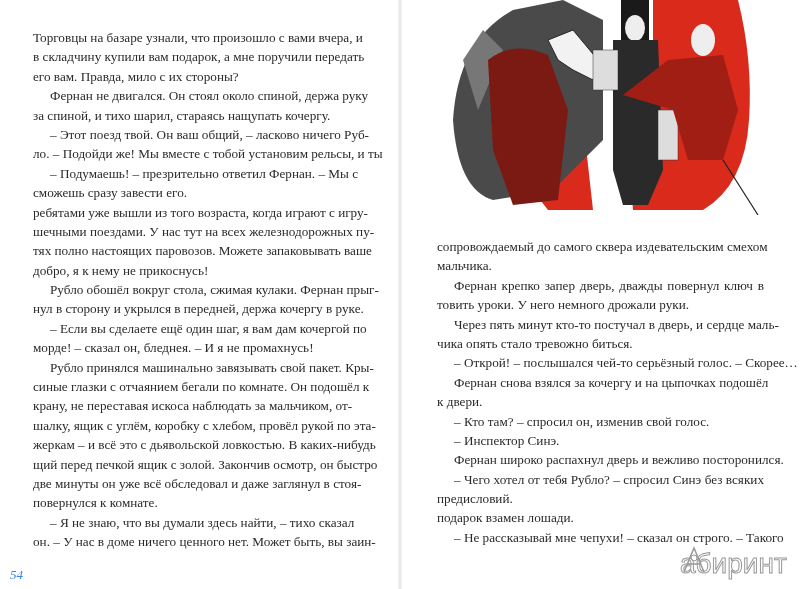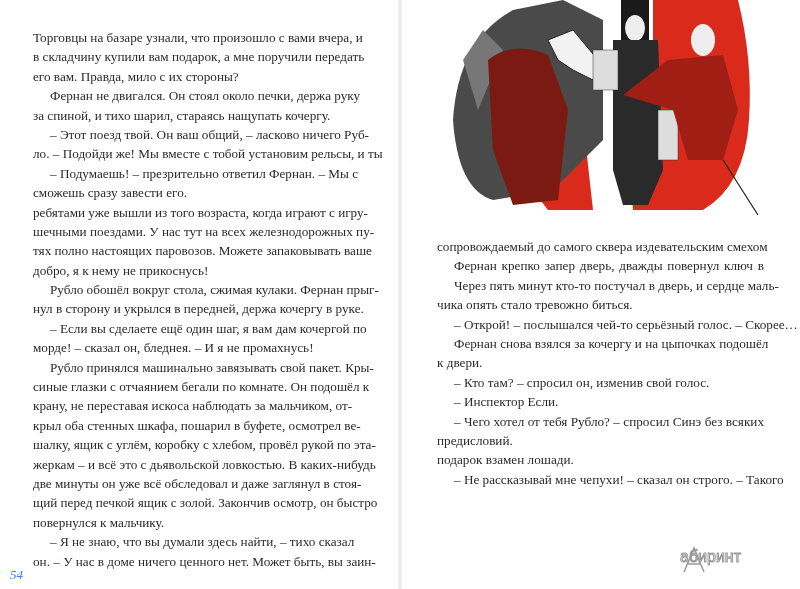--- a/index.html
+++ b/index.html
@@ -13,73 +13,75 @@
   .text { position:absolute; font-size:13.2px; line-height:19.4px; text-align:justify; }
   .left .text { left:33px; top:28px; width:318px; }
   .right .text { left:37px; top:237px; width:327px; }
   .line { display:block; white-space:nowrap; text-align:justify; text-align-last:justify; height:19.4px; }
   .line.last { text-align-last:left; }
   .indent { padding-left:17px; }
   .pagenum { position:absolute; font-style:italic; font-size:13px; color:#3b82f6;text-align:right; }
   .pn-left { left:10px; top:567px; }
   .illustration { position:absolute; left:453px; top:0; width:320px; height:215px; }
   .watermark { position:absolute; left:680px; top:548px; font-family:"Liberation Sans",sans-serif;
-               font-size:16px; color:transparent; -webkit-text-stroke:1px #999; letter-spacing:0px; }
+               font-size:28px; color:transparent; -webkit-text-stroke:1px #999; letter-spacing:0px; }
   .wm-icon { position:absolute; left:682px; top:546px; width:24px; height:28px; }
 </style>
 </head>
 <body>
 
 <div class="page left">
   <div class="text" id="left-text">
       <span class="line">Торговцы на базаре узнали, что произошло с вами вчера, и</span>
       <span class="line">в складчину купили вам подарок, а мне поручили передать</span>
       <span class="line last">его вам. Правда, мило с их стороны?</span>
-      <span class="line indent">Фернан не двигался. Он стоял около печки, держа руку</span>
+      <span class="line indent">Фернан не двигался. Он стоял около спиной, держа руку</span>
       <span class="line last">за спиной, и тихо шарил, стараясь нащупать кочергу.</span>
       <span class="line indent">– Этот поезд твой. Он ваш общий, – ласково ничего Руб-</span>
       <span class="line">ло. – Подойди же! Мы вместе с тобой установим рельсы, и ты</span>
       <span class="line indent">– Подумаешь! – презрительно ответил Фернан. – Мы с</span>
       <span class="line last">сможешь сразу завести его.</span>
       <span class="line">ребятами уже вышли из того возраста, когда играют с игру-</span>
       <span class="line">шечными поездами. У нас тут на всех железнодорожных пу-</span>
       <span class="line">тях полно настоящих паровозов. Можете запаковывать ваше</span>
       <span class="line last">добро, я к нему не прикоснусь!</span>
       <span class="line indent">Рубло обошёл вокруг стола, сжимая кулаки. Фернан прыг-</span>
       <span class="line last">нул в сторону и укрылся в передней, держа кочергу в руке.</span>
       <span class="line indent">– Если вы сделаете ещё один шаг, я вам дам кочергой по</span>
       <span class="line last">морде! – сказал он, бледнея. – И я не промахнусь!</span>
       <span class="line indent">Рубло принялся машинально завязывать свой пакет. Кры-</span>
       <span class="line">синые глазки с отчаянием бегали по комнате. Он подошёл к</span>
       <span class="line">крану, не переставая искоса наблюдать за мальчиком, от-</span>
-      <span class="line">крыл оба стенных шкафа, пошарил в буфете, осмотрел ве-</span>
       <span class="line">шалку, ящик с углём, коробку с хлебом, провёл рукой по эта-</span>
       <span class="line">жеркам – и всё это с дьявольской ловкостью. В каких-нибудь</span>
+      <span class="line">щий перед печкой ящик с золой. Закончив осмотр, он быстро</span>
       <span class="line">две минуты он уже всё обследовал и даже заглянул в стоя-</span>
-      <span class="line">щий перед печкой ящик с золой. Закончив осмотр, он быстро</span>
-      <span class="line last">повернулся к мальчику.</span>
+      <span class="line last">повернулся к комнате.</span>
       <span class="line indent">– Я не знаю, что вы думали здесь найти, – тихо сказал</span>
       <span class="line">он. – У нас в доме ничего ценного нет. Может быть, вы заин-</span>
     </div>
   <div class="pagenum pn-left">54</div>
 </div>
 
 <div class="gutter"></div>
 
 <div class="page right">
   <div class="text" id="right-text">
       <span class="line">сопровождаемый до самого сквера издевательским смехом</span>
+      <span class="line last">мальчика.</span>
       <span class="line indent">Фернан крепко запер дверь, дважды повернул ключ в</span>
+      <span class="line last">товить уроки. У него немного дрожали руки.</span>
       <span class="line indent">Через пять минут кто-то постучал в дверь, и сердце маль-</span>
       <span class="line last">чика опять стало тревожно биться.</span>
       <span class="line indent">– Открой! – послышался чей-то серьёзный голос. – Скорее…</span>
       <span class="line indent">Фернан снова взялся за кочергу и на цыпочках подошёл</span>
       <span class="line last">к двери.</span>
       <span class="line indent last">– Кто там? – спросил он, изменив свой голос.</span>
-      <span class="line indent last">– Инспектор Если.</span>
+      <span class="line indent last">– Инспектор Синэ.</span>
+      <span class="line indent">Фернан широко распахнул дверь и вежливо посторонился.</span>
       <span class="line indent">– Чего хотел от тебя Рубло? – спросил Синэ без всяких</span>
       <span class="line last">предисловий.</span>
       <span class="line last">подарок взамен лошади.</span>
       <span class="line indent">– Не рассказывай мне чепухи! – сказал он строго. – Такого</span>
     </div>
 
 </div>
 
 <svg class="illustration" viewBox="0 0 320 215">
 

